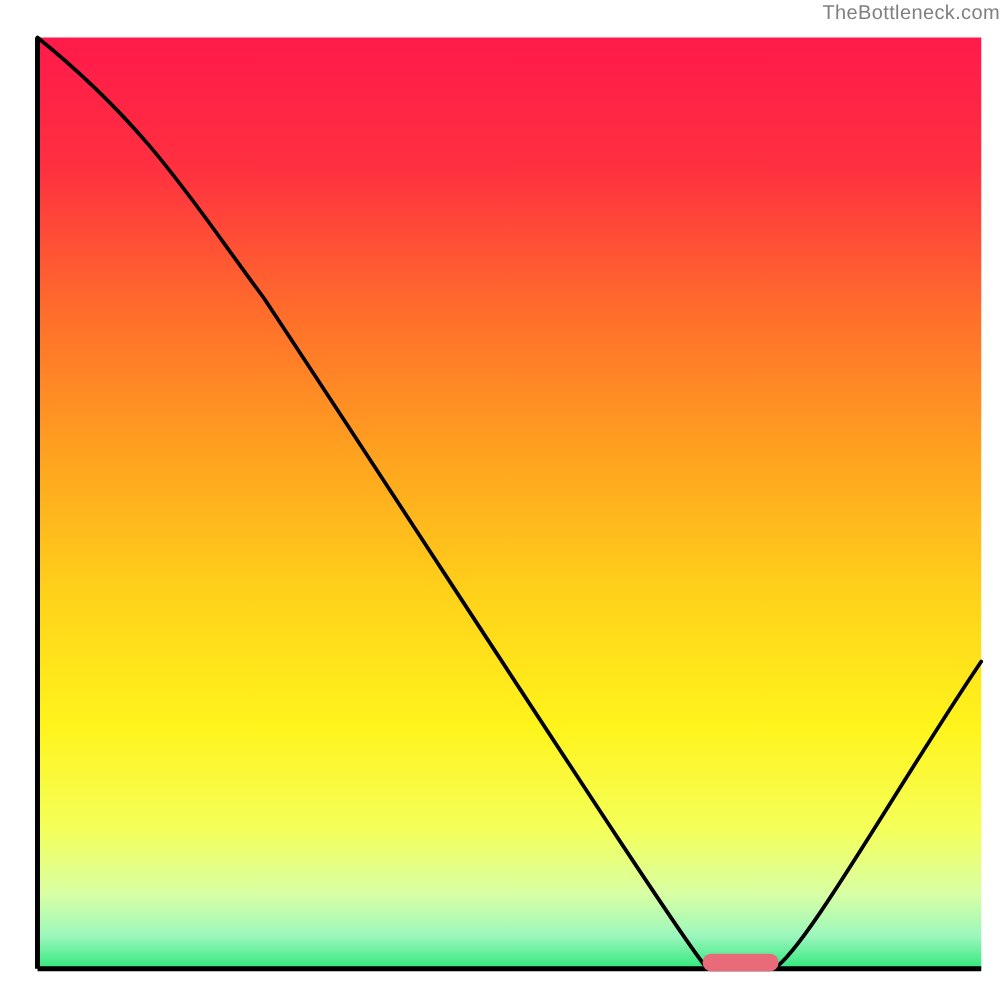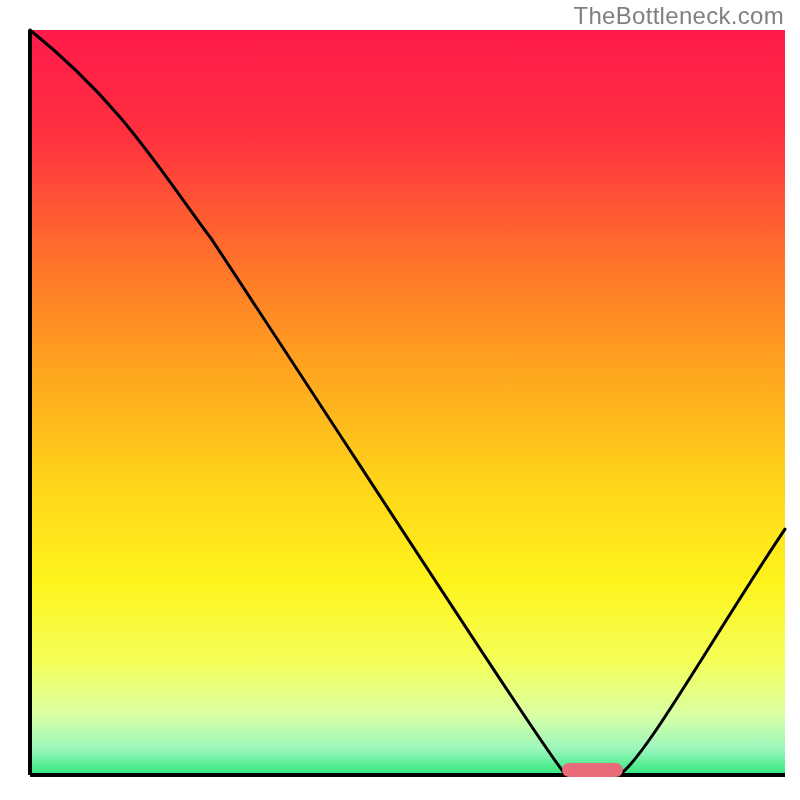--- a/index.html
+++ b/index.html
@@ -11,23 +11,23 @@
     font-family: Arial, Helvetica, sans-serif;
   }
   .wrap {
     position: relative;
     width: 800px;
     height: 800px;
   }
   .watermark {
     position: absolute;
     top: 2px;
-    right: 16px;
+    right: 0;
     color: #808080;
-    font-size: 24px;
+    font-size: 16px;
     letter-spacing: 0.3px;
     font-weight: 500;
     font-family: Arial, Helvetica, sans-serif;
   }
   svg {
     display: block;
   }
 </style>
 </head>
 <body>

